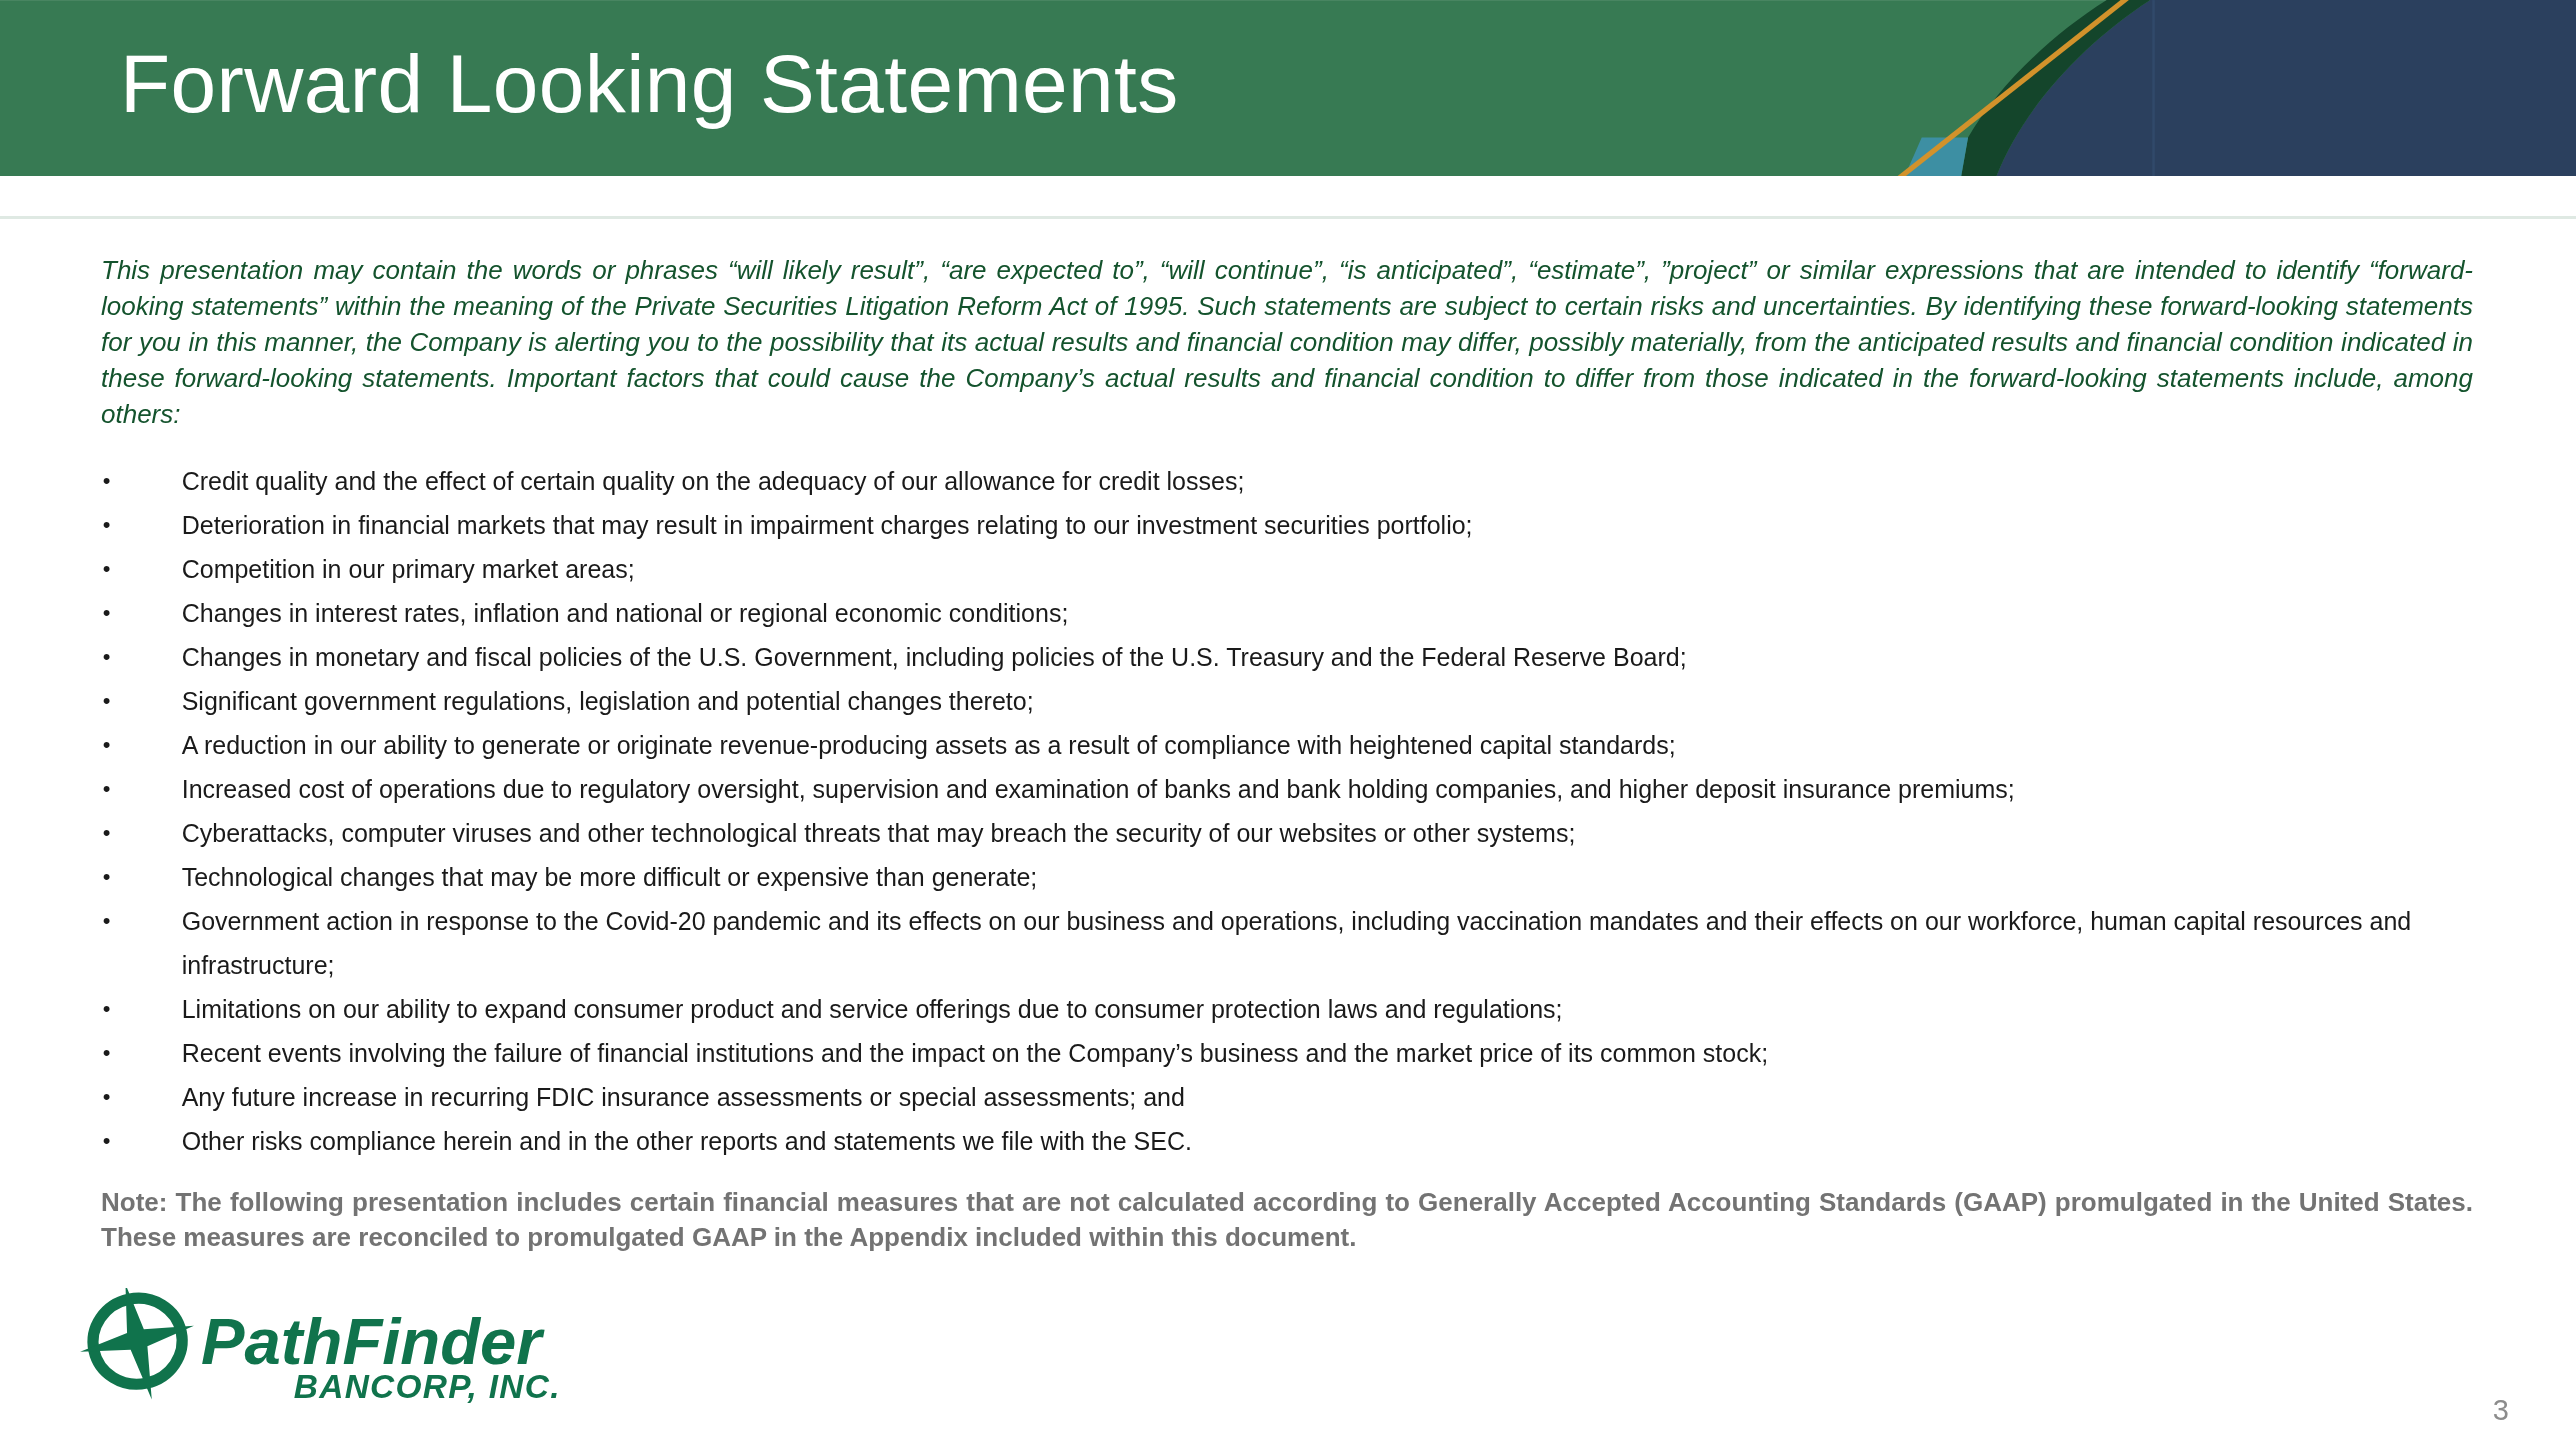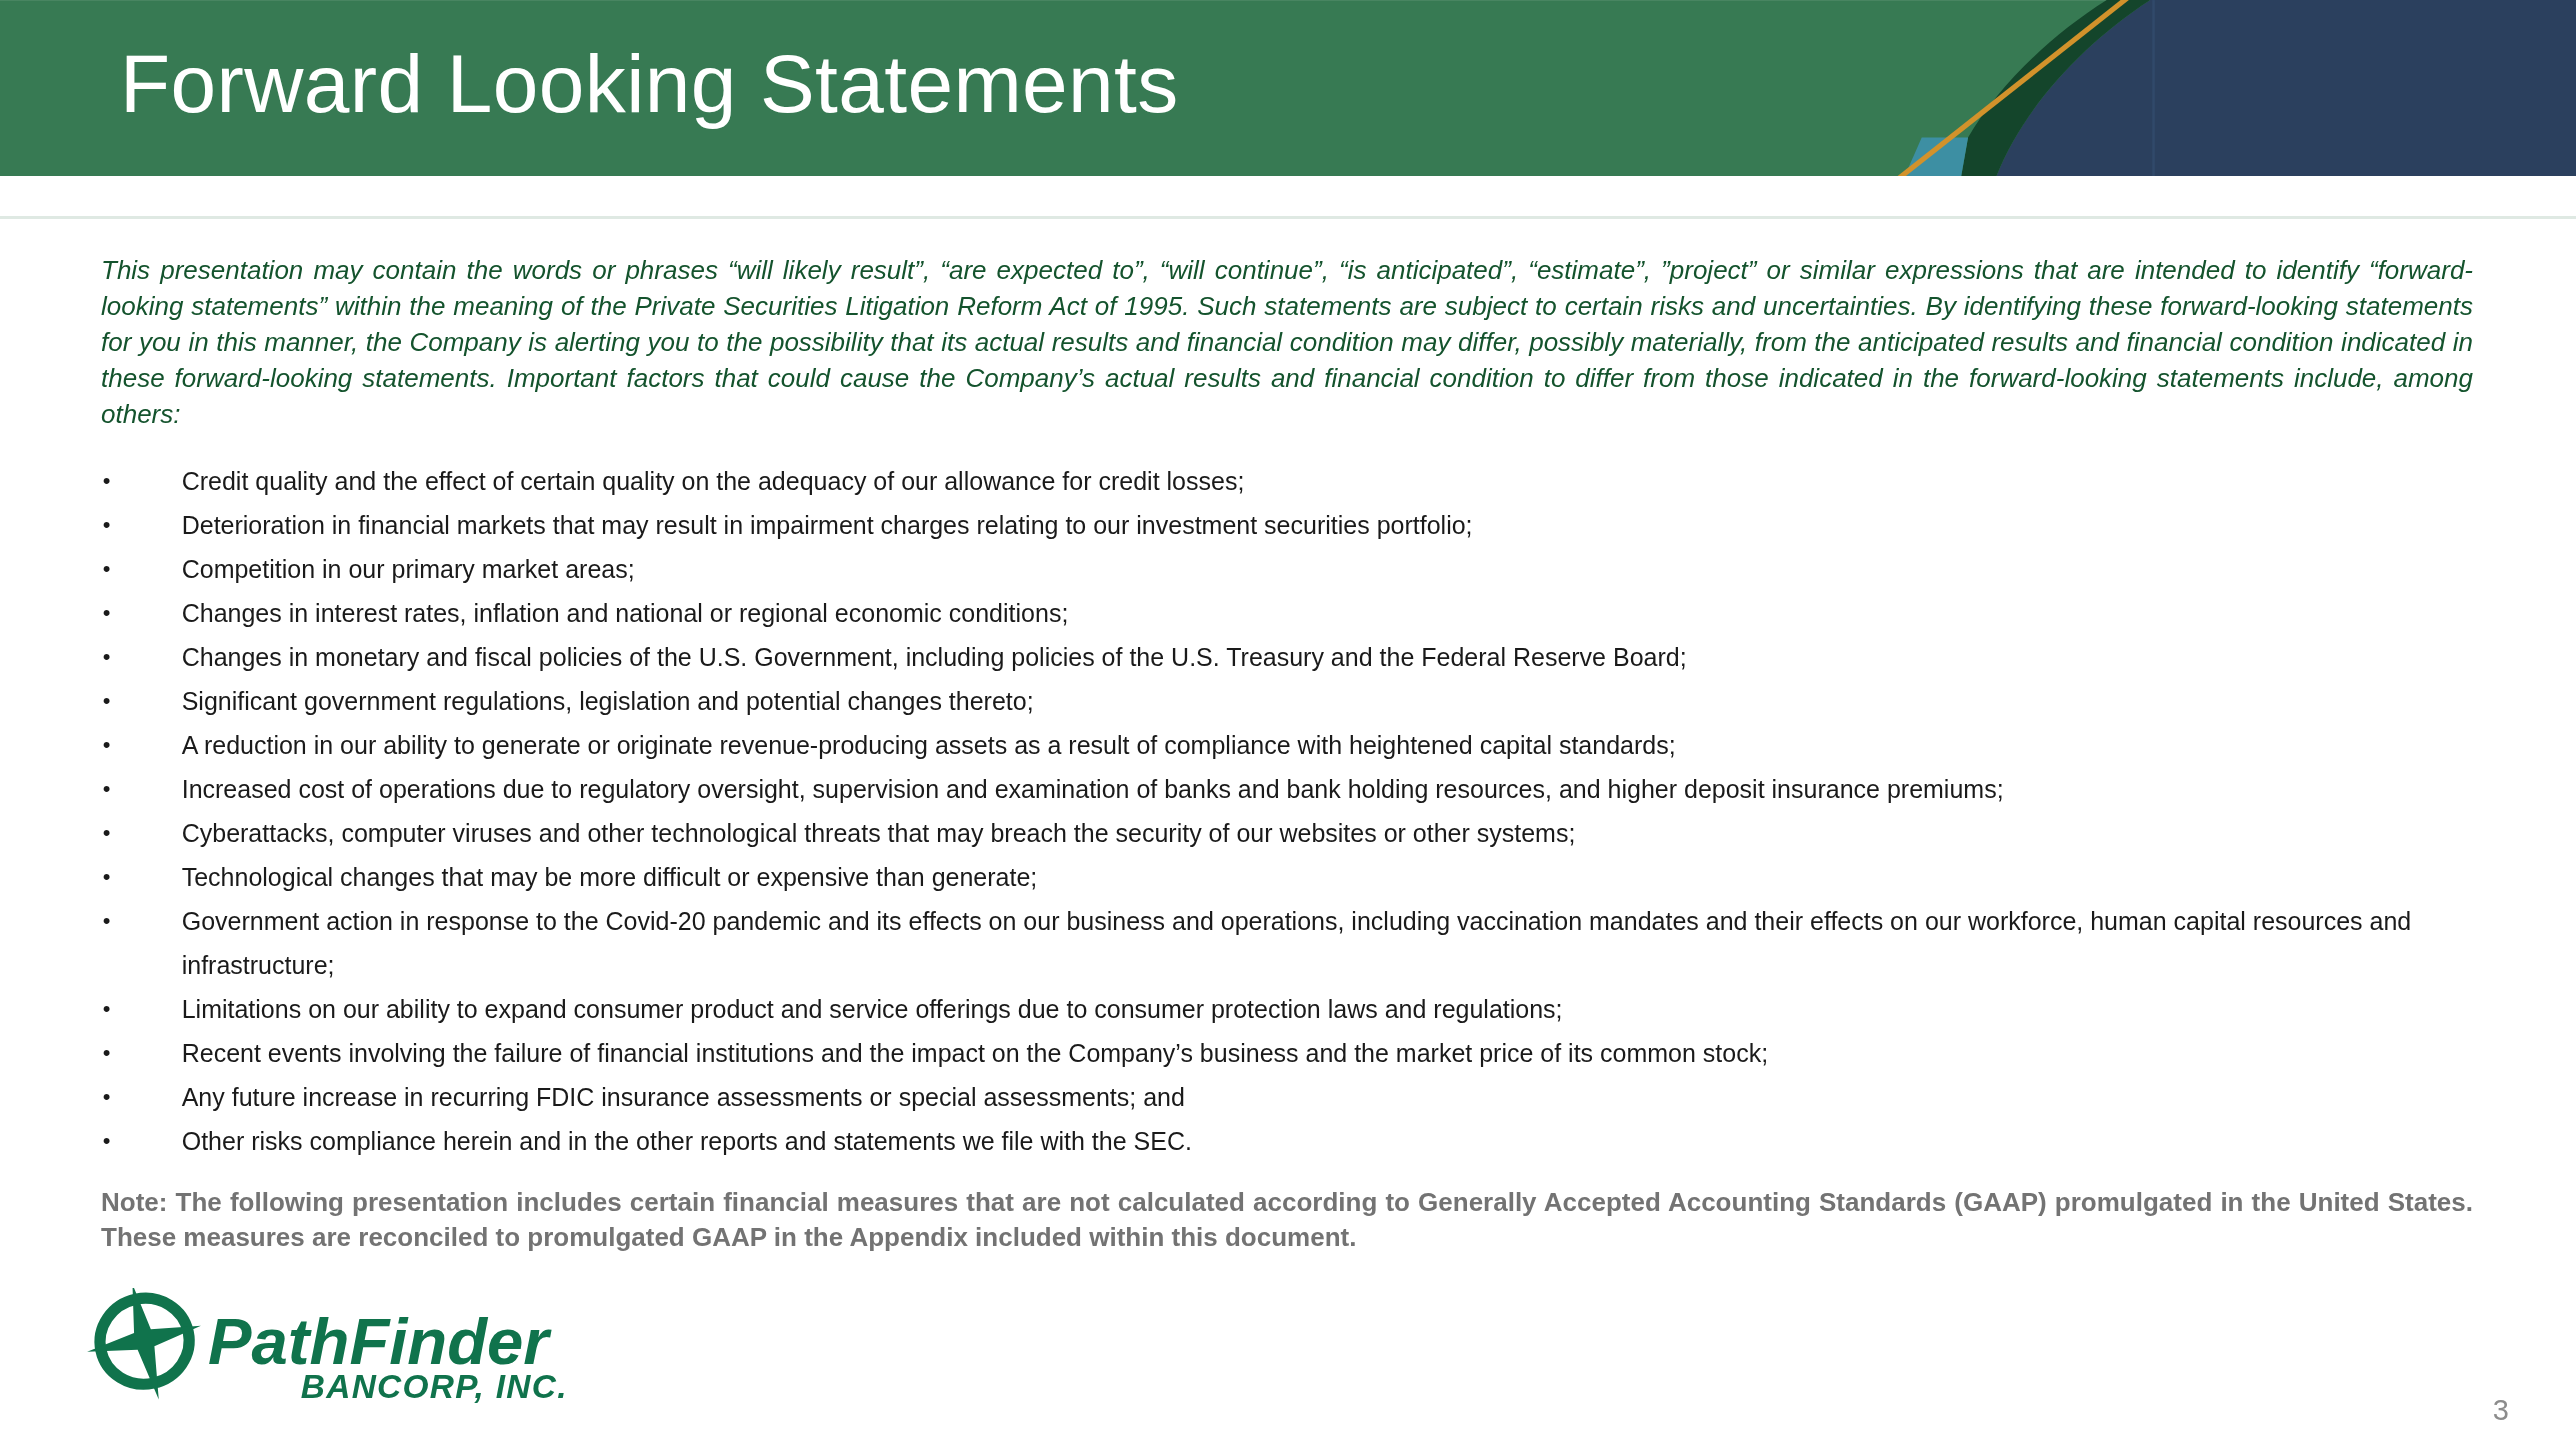--- a/index.html
+++ b/index.html
@@ -108,21 +108,21 @@
     line-height: 35px;
     font-weight: bold;
     color: #737373;
     text-align: justify;
     text-justify: inter-word;
   }
 
   
   .logo {
     position: absolute;
-    left: 86px;
+    left: 79px;
     top: 1288px;
     width: 481px;
     height: 133px;
     text-decoration: underline;
   }
   .logo svg { display: block; }
 
   
   .page-number {
     position: absolute;
@@ -183,21 +183,21 @@
     <div class="bullet-row">
       <span class="bullet-mark">•</span>
       <span class="bullet-text">Significant government regulations, legislation and potential changes thereto;</span>
     </div>
     <div class="bullet-row">
       <span class="bullet-mark">•</span>
       <span class="bullet-text">A reduction in our ability to generate or originate revenue-producing assets as a result of compliance with heightened capital standards;</span>
     </div>
     <div class="bullet-row">
       <span class="bullet-mark">•</span>
-      <span class="bullet-text">Increased cost of operations due to regulatory oversight, supervision and examination of banks and bank holding resources, and higher deposit insurance premiums;</span>
+      <span class="bullet-text">Increased cost of operations due to regulatory oversight, supervision and examination of banks and bank holding companies, and higher deposit insurance premiums;</span>
     </div>
     <div class="bullet-row">
       <span class="bullet-mark">•</span>
       <span class="bullet-text">Cyberattacks, computer viruses and other technological threats that may breach the security of our websites or other systems;</span>
     </div>
     <div class="bullet-row">
       <span class="bullet-mark">•</span>
       <span class="bullet-text">Technological changes that may be more difficult or expensive than generate;</span>
     </div>
     <div class="bullet-row">

